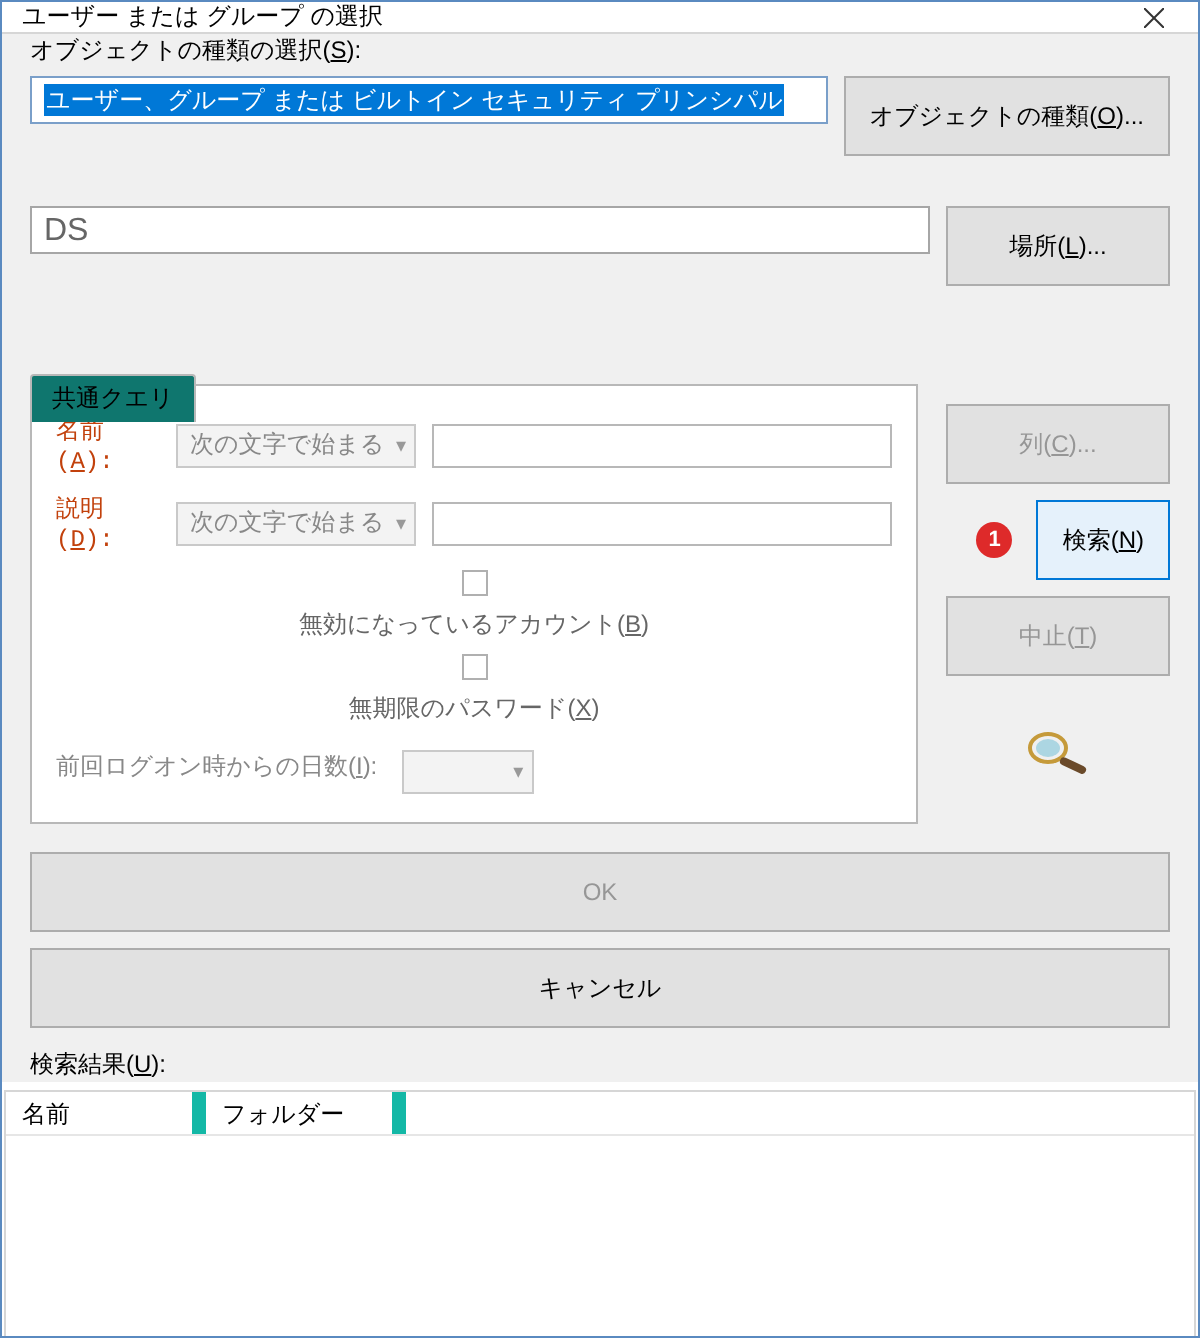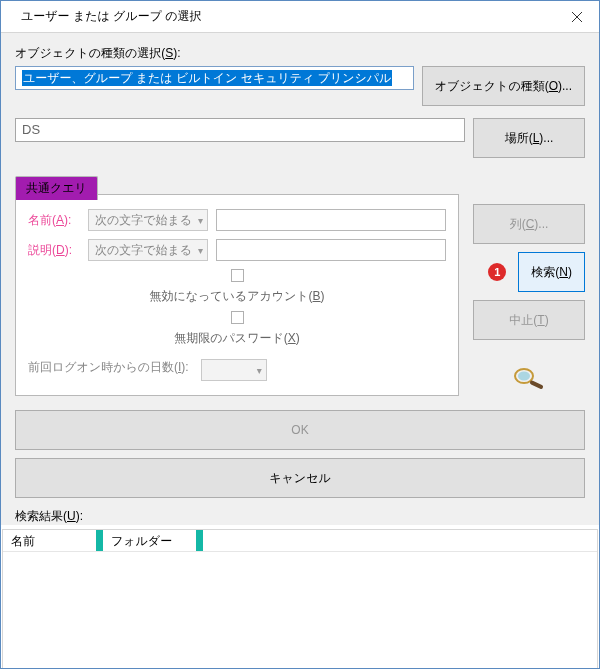--- a/index.html
+++ b/index.html
@@ -8,40 +8,40 @@
     font-family: "Yu Gothic UI", "Meiryo UI", "Segoe UI", sans-serif;
     font-size: 12px;
     background: #fff;
     color: #000;
     width: 600px;
     height: 669px;
     overflow: hidden;
     border: 1px solid #5a8ac0;
   }
   .titlebar {
-    height: 32px;
+    height: 16px;
     background: #fff;
     border-bottom: 1px solid #d6d6d6;
     display: flex;
     align-items: center;
     justify-content: space-between;
-    padding-left: 20px;
+    padding-left: 10px;
   }
   .titlebar .title { font-size: 12px; }
   .titlebar .close {
     width: 45px;
     height: 30px;
     display: flex;
     align-items: center;
     justify-content: center;
   }
   .titlebar .close svg { width: 10px; height: 10px; }
-  .content { padding: 12px 14px 0 14px; background: #f0f0f0; }
+  .content { padding: 0 14px 0 14px; background: #f0f0f0; }
   .section-label { margin: 0 0 4px 0; }
-  .row-flex { display: flex; gap: 8px; margin-bottom: 12px; }
+  .row-flex { display: flex; gap: 8px; margin-bottom: 25px; }
   .obj-input {
     flex: 1;
     height: 24px;
     border: 1px solid #7a9fc9;
     background: #fff;
     padding: 3px 6px;
     font-size: 12px;
   }
   .obj-input .sel {
     background: #0078d7;
@@ -63,53 +63,53 @@
     align-items: center;
     justify-content: center;
   }
   .btn.disabled { color: #969696; }
   .loc-input {
     flex: 1;
     height: 24px;
     border: 1px solid #a6a6a6;
     background: #fff;
     padding: 3px 6px;
-    font-size: 13px;
+    font-size: 16px;
     color: #666;
   }
   .query-area {
     display: flex;
     gap: 14px;
     margin-bottom: 6px;
   }
   
   .tab-wrap { flex: 1; }
   .tabs {
     display: flex;
     position: relative;
     z-index: 2;
   }
   .tab {
-    background: #a21caf;
+    background: #0f766e;
     border: 1px solid #b8b8b8;
     border-bottom: none;
     padding: 3px 10px;
     border-radius: 2px 2px 0 0;
     font-size: 12px;
     position: relative;
-    top: 6px;
+    top: 19px;
   }
   .tabpanel {
     border: 1px solid #b8b8b8;
     background: #fff;
     padding: 14px 12px 14px 12px;
     min-height: 200px;
   }
   .form-row { display: flex; align-items: center; gap: 8px; margin-bottom: 8px; }
-  .form-row .fl { width: 52px; color: #ec4899; }
+  .form-row .fl { width: 52px; color: #c2410c; font-family: Liberation Mono, monospace; }
   .combo {
     width: 120px;
     height: 22px;
     border: 1px solid #c9c9c9;
     background: #f3f3f3;
     display: flex;
     align-items: center;
     justify-content: space-between;
     padding: 0 4px 0 6px;
     color: #888;

